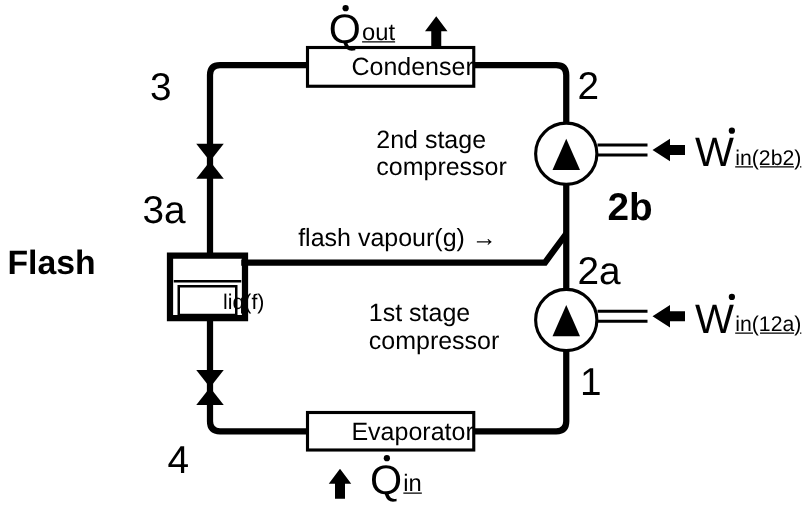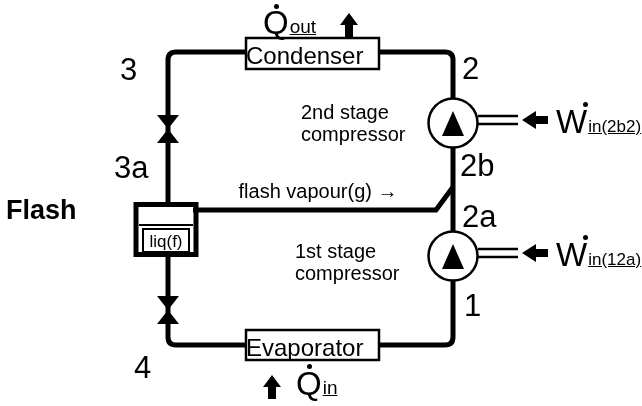--- a/index.html
+++ b/index.html
@@ -4,21 +4,21 @@
 <style>
   html,body{margin:0;padding:0;background:#ffffff;}
   #stage{
     position:relative;width:642px;height:406px;background:#ffffff;
     font-family:"Liberation Sans",sans-serif;color:#000;overflow:hidden;
   }
   #schematic{position:absolute;left:0;top:0;}
   .lbl{position:absolute;white-space:nowrap;color:#000;}
   .state{font-size:31px;line-height:1;}
   .comp-name{font-size:20px;line-height:22px;}
-  .box-label{font-size:24px;line-height:1;text-align:left;}
+  .box-label{font-size:20px;line-height:1;text-align:right;}
   .flash-name{font-size:27px;line-height:29px;}
   .liq{font-size:17px;line-height:1;}
   .vapour{font-size:20px;line-height:1;}
   .energy{position:absolute;display:flex;align-items:flex-end;line-height:1;}
   .energy .sym{font-size:33px;line-height:0.82;}
   .energy .sub{font-size:19px;line-height:1;margin-left:1px;text-decoration:underline;}
   .energy.small-sub .sub{font-size:17px;}
   .dot{position:absolute;width:5px;height:5px;border-radius:50%;background:#000;}
 </style>
 </head>
@@ -66,41 +66,41 @@
     <polygon points="522,253 536,244 536,249 548,249 548,257 536,257 536,262" fill="#000"></polygon>
 
     <polygon points="349,13 340,25 345,25 345,37 353,37 353,25 358,25" fill="#000"></polygon>
     <polygon points="272,375 263,387 268,387 268,399 276,399 276,387 281,387" fill="#000"></polygon>
   </svg>
 
   <div class="lbl state" style="left:120px;top:54px;">3</div>
   <div class="lbl state" style="left:114px;top:152px;">3a</div>
   <div class="lbl state" style="left:134px;top:352px;">4</div>
   <div class="lbl state" style="left:462px;top:53px;">2</div>
-  <div class="lbl state" style="left:460px;top:150px;">2b</div>
+  <div class="lbl state" style="left:486px;top:150px;font-weight:bold;">2b</div>
   <div class="lbl state" style="left:462px;top:201px;">2a</div>
   <div class="lbl state" style="left:464px;top:290px;">1</div>
 
   <div class="lbl box-label" style="left:246px;top:44px;width:133px;">Condenser</div>
   <div class="lbl box-label" style="left:246px;top:336px;width:133px;">Evaporator</div>
 
   <div class="lbl comp-name" style="left:301px;top:101px;">
     <div>2nd stage</div>
     <div>compressor</div>
   </div>
   <div class="lbl comp-name" style="left:295px;top:240px;">
     <div>1st stage</div>
     <div>compressor</div>
   </div>
 
   <div class="lbl flash-name" style="left:6px;top:196px;font-weight:bold;">
     <div>Flash</div>
   </div>
 
-  <div class="lbl liq" style="left:143px;top:233px;width:46px;text-align:center;">liq(f)</div>
+  <div class="lbl liq" style="left:143px;top:233px;width:46px;text-align:center;padding-left:29px;">liq(f)</div>
 
   <div class="lbl vapour" style="left:222px;top:181px;width:192px;text-align:center;">flash vapour(g) →</div>
 
   <div class="energy" style="left:263px;top:9px;">
     <span class="dot" style="left:11px;top:-5px;"></span>
     <span class="sym">Q</span>
     <span class="sub">out</span>
   </div>
   <div class="energy" style="left:296px;top:370px;">
     <span class="dot" style="left:11px;top:-6px;"></span>

